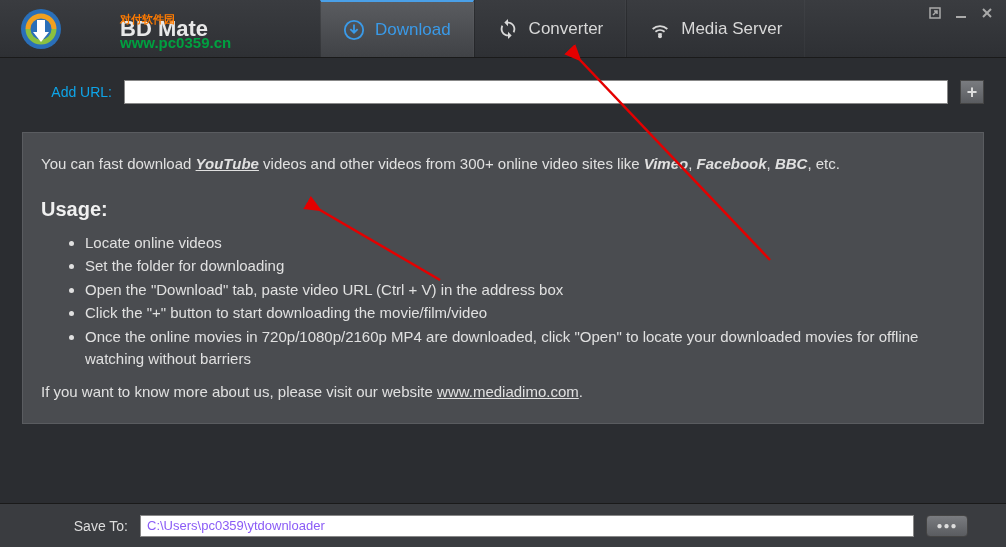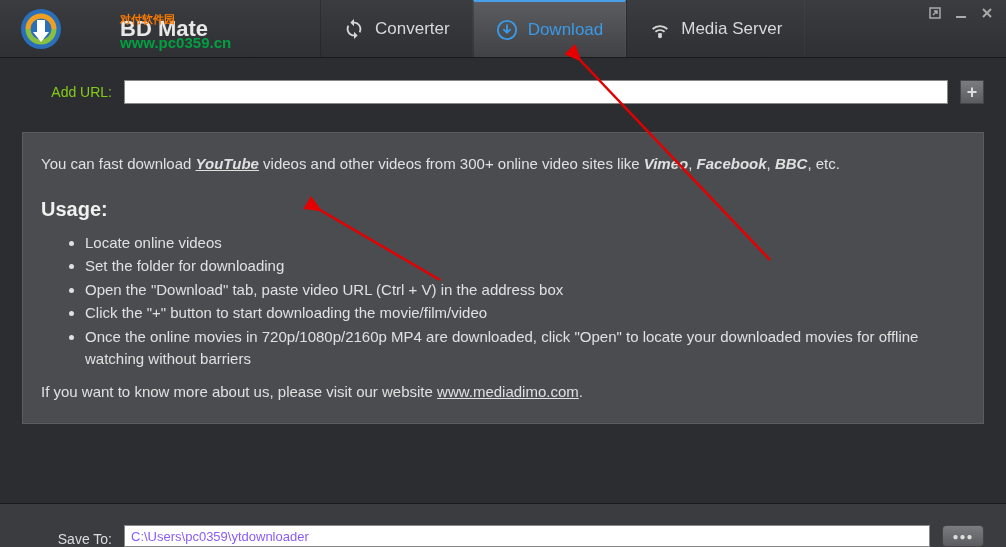--- a/index.html
+++ b/index.html
@@ -101,21 +101,21 @@
       justify-content: center;
     }
     .url-row {
       display: flex;
       align-items: center;
       padding: 22px 22px 10px 22px;
       gap: 12px;
     }
     .url-label {
       font-size: 14px;
-      color: #84cc16;
+      color: #0ea5e9;
       width: 90px;
       text-align: right;
     }
     .url-input {
       flex: 1;
       height: 24px;
       background: #ffffff;
       border: 1px solid #888;
       padding: 0 6px;
       font-size: 13px;
@@ -150,22 +150,22 @@
     .usage-list li { margin-bottom: 1px; }
     .info-footer .link { text-decoration: underline; color: #e0e0e0; }
     .save-row {
       position: absolute;
       bottom: 0;
       left: 0;
       right: 0;
       height: 44px;
       background: #3a3c40;
       display: flex;
-      align-items: flex-end;
-      padding: 0 22px;
+      align-items: center;
+      padding: 0 38px;
       gap: 12px;
       border-top: 1px solid #1a1a1a;
     }
     .save-label {
       font-size: 14px;
       color: #ddd;
       width: 90px;
       text-align: right;
     }
     .save-input {
@@ -214,36 +214,36 @@
         <path d="M15 26 L31 26 L23 36 Z" fill="#fff"></path>
       </svg>
     </div>
     <div class="logo-text">
       <span>BD Mate</span>
       <span class="logo-overlay">对付软件园</span>
       <span class="logo-url">www.pc0359.cn</span>
     </div>
   </div>
   <div class="tabs">
-    <div class="tab">
-      <span class="tab-icon">
-        <svg viewBox="0 0 24 24" width="22" height="22" fill="#d8d8d8">
-            <path d="M12 4V1L8 5l4 4V6c3.31 0 6 2.69 6 6 0 1.01-.25 1.97-.7 2.8l1.46 1.46A7.93 7.93 0 0020 12c0-4.42-3.58-8-8-8zm0 14c-3.31 0-6-2.69-6-6 0-1.01.25-1.97.7-2.8L5.24 7.74A7.93 7.93 0 004 12c0 4.42 3.58 8 8 8v3l4-4-4-4v3z"></path>
-          </svg>
-      </span>
-      <span>Converter</span>
-    </div>
     <div class="tab active">
       <span class="tab-icon">
         <svg viewBox="0 0 24 24" width="22" height="22">
             <circle cx="12" cy="12" r="10" fill="none" stroke="#3a9ae8" stroke-width="2"></circle>
             <path d="M12 6v8m-4-3l4 4 4-4" fill="none" stroke="#3a9ae8" stroke-width="2"></path>
           </svg>
       </span>
       <span>Download</span>
+    </div>
+    <div class="tab">
+      <span class="tab-icon">
+        <svg viewBox="0 0 24 24" width="22" height="22" fill="#d8d8d8">
+            <path d="M12 4V1L8 5l4 4V6c3.31 0 6 2.69 6 6 0 1.01-.25 1.97-.7 2.8l1.46 1.46A7.93 7.93 0 0020 12c0-4.42-3.58-8-8-8zm0 14c-3.31 0-6-2.69-6-6 0-1.01.25-1.97.7-2.8L5.24 7.74A7.93 7.93 0 004 12c0 4.42 3.58 8 8 8v3l4-4-4-4v3z"></path>
+          </svg>
+      </span>
+      <span>Converter</span>
     </div>
     <div class="tab">
       <span class="tab-icon">
         <svg viewBox="0 0 24 24" width="22" height="22" fill="none" stroke="#d8d8d8" stroke-width="2">
             <path d="M4 12a12 12 0 0116 0M7 15a8 8 0 0110 0M10 18a4 4 0 014 0"></path>
             <circle cx="12" cy="20" r="1.2" fill="#d8d8d8"></circle>
           </svg>
       </span>
       <span>Media Server</span>
     </div>

